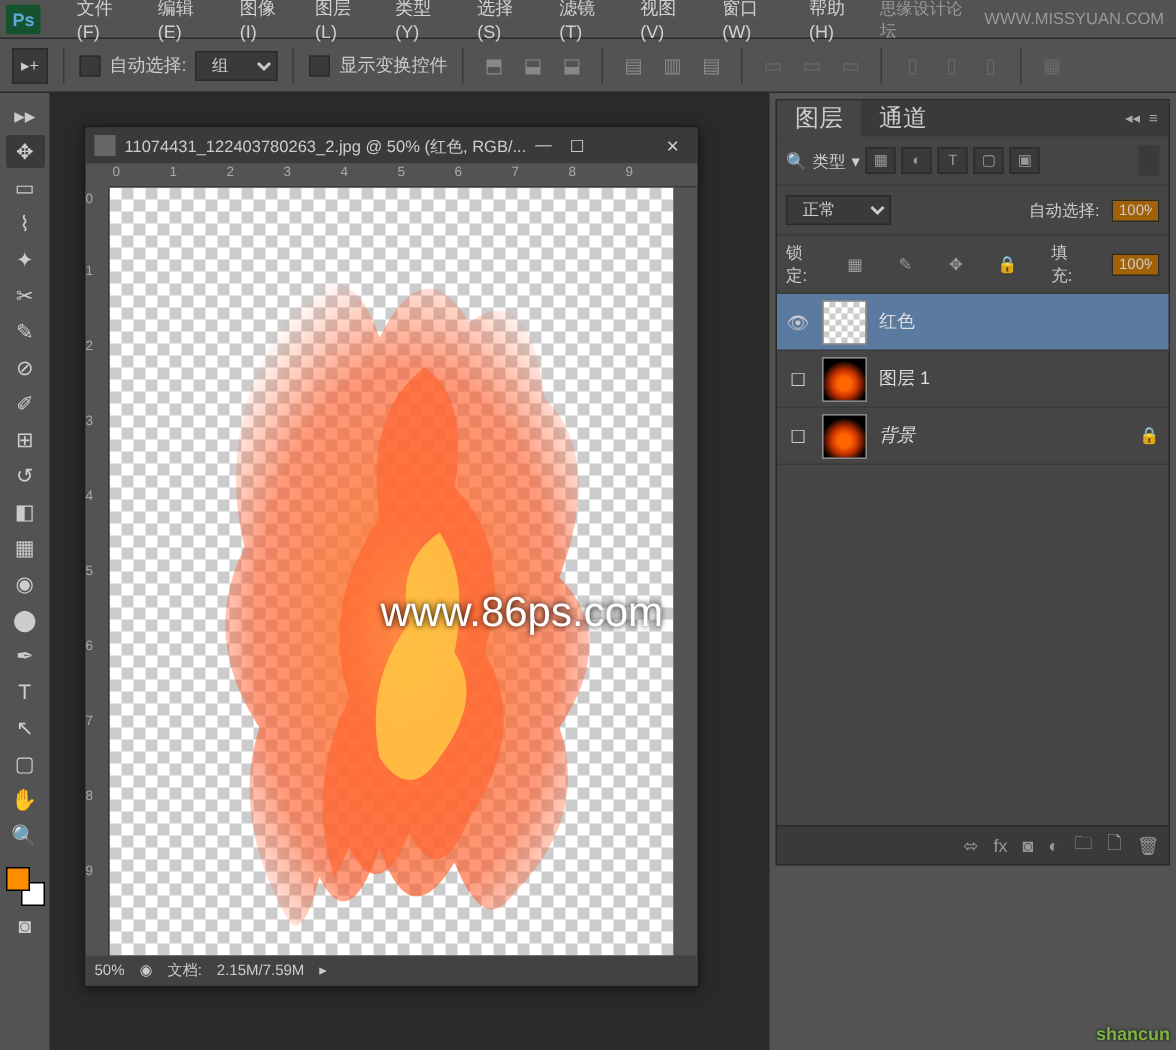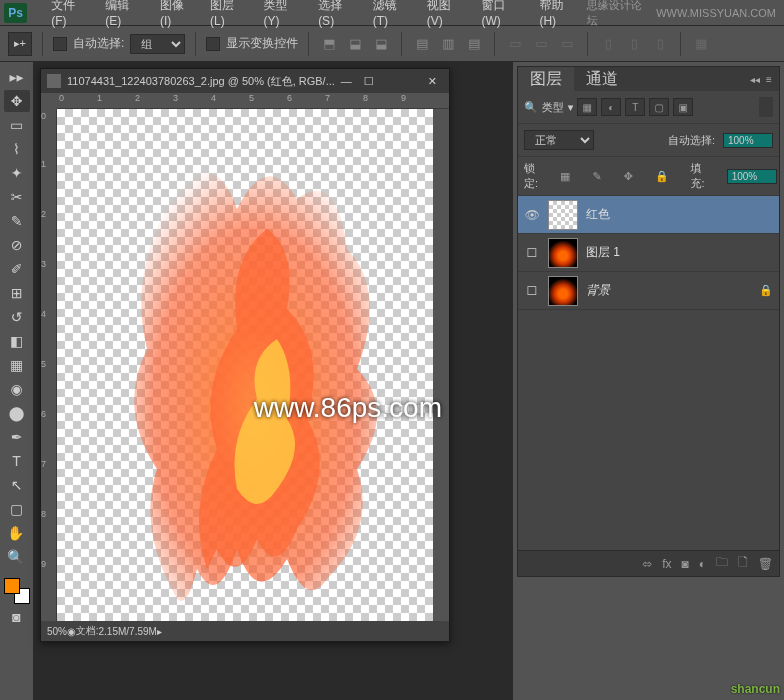--- a/index.html
+++ b/index.html
@@ -20,51 +20,51 @@
 
 .workspace { display: flex; height: calc(100% - 62px); }
 
 .toolbar { width: 34px; background: #535353; border-right: 1px solid #2a2a2a; padding: 4px 0; display: flex; flex-direction: column; gap: 2px; align-items: center; }
 .tool { width: 26px; height: 22px; display: flex; align-items: center; justify-content: center; color: #ccc; font-size: 14px; cursor: pointer; border-radius: 2px; }
 .tool.active { background: #3a3a3a; }
 .tool-swatch { margin-top: 8px; position: relative; width: 26px; height: 26px; }
 .swatch-fg { position: absolute; width: 16px; height: 16px; background: #ff8c00; border: 1px solid #000; top: 0; left: 0; }
 .swatch-bg { position: absolute; width: 16px; height: 16px; background: #fff; border: 1px solid #000; bottom: 0; right: 0; }
 
-.doc-area { flex: 1; background: #2a2a2a; position: relative; padding: 6px; }
+.doc-area { flex: 1; background: #2a2a2a; position: relative; padding: 22px; }
 .doc-window { width: 410px; background: #535353; border: 1px solid #1a1a1a; box-shadow: 0 2px 8px rgba(0,0,0,0.5); }
 .doc-tab { display: flex; align-items: center; background: #3a3a3a; height: 24px; padding: 0 6px; font-size: 11px; color: #ccc; }
 .doc-tab-icon { width: 14px; height: 14px; background: #666; margin-right: 6px; }
 .doc-tab-close { margin-left: auto; padding: 0 6px; color: #ccc; cursor: pointer; }
 .doc-tab-min, .doc-tab-max { padding: 0 6px; color: #ccc; cursor: pointer; }
 .ruler-h { height: 16px; background: #535353; border-bottom: 1px solid #3a3a3a; position: relative; margin-left: 16px; }
 .doc-body { display: flex; }
 .ruler-v { width: 16px; background: #535353; border-right: 1px solid #3a3a3a; position: relative; }
 .ruler-num { position: absolute; font-size: 9px; color: #aaa; }
 .canvas-wrap { position: relative; width: 376px; height: 512px; overflow: hidden; }
 .canvas { width: 100%; height: 100%; background: repeating-conic-gradient(#ccc 0% 25%, #fff 0% 50%) 0 0 / 16px 16px; position: relative; }
 .flame { position: absolute; inset: 0; }
-.doc-status { display: flex; align-items: center; height: 20px; background: #424242; font-size: 10px; color: #ccc; padding: 0 6px; }
+.doc-status { display: flex; align-items: center; height: 20px; background: #424242; font-size: 10px; color: #ccc; padding: 0 6px; gap: 10px; }
 
 .panels { width: 272px; background: #535353; border-left: 1px solid #2a2a2a; padding: 4px; }
 .panel { background: #454545; border: 1px solid #2a2a2a; }
 .panel-tabs { display: flex; background: #3a3a3a; height: 24px; align-items: center; }
 .panel-tab { padding: 0 12px; font-size: 16px; color: #ccc; height: 100%; display: flex; align-items: center; }
 .panel-tab.active { background: #454545; }
 .panel-tabs-right { margin-left: auto; display: flex; gap: 2px; padding-right: 4px; }
 .panel-mini { width: 12px; height: 12px; color: #aaa; font-size: 10px; display: flex; align-items: center; justify-content: center; cursor: pointer; }
 
 .layer-filter { display: flex; align-items: center; padding: 6px; gap: 4px; border-bottom: 1px solid #3a3a3a; }
 .layer-filter-search { flex: 0 0 auto; display: flex; align-items: center; gap: 4px; color: #ccc; font-size: 11px; }
 .filter-icon { width: 20px; height: 18px; background: #3a3a3a; border: 1px solid #2a2a2a; display: flex; align-items: center; justify-content: center; color: #999; font-size: 10px; }
 .filter-toggle { width: 14px; height: 20px; background: #3a3a3a; margin-left: auto; }
 
 .layer-mode { display: flex; align-items: center; padding: 6px; gap: 8px; border-bottom: 1px solid #3a3a3a; font-size: 11px; color: #ccc; }
 .mode-select { background: #3a3a3a; border: 1px solid #2a2a2a; color: #ccc; font-size: 11px; padding: 2px 20px 2px 6px; }
-.opacity-input { background: #0f766e; border: 1px solid #2a2a2a; color: #ccc; font-size: 10px; width: 50px; padding: 1px 4px; }
+.opacity-input { background: #a16207; border: 1px solid #2a2a2a; color: #ccc; font-size: 10px; width: 32px; padding: 1px 4px; }
 
 .layer-lock { display: flex; align-items: center; padding: 4px 6px; gap: 22px; border-bottom: 1px solid #3a3a3a; font-size: 11px; color: #ccc; }
 .lock-icon { width: 16px; height: 16px; display: flex; align-items: center; justify-content: center; color: #999; font-size: 11px; }
 
 .layer-list { max-height: 400px; }
 .layer-row { display: flex; align-items: center; height: 38px; border-bottom: 1px solid #3a3a3a; padding: 0 6px; gap: 8px; font-size: 12px; color: #ddd; }
 .layer-row.selected { background: #5a7aa0; }
 .layer-vis { width: 16px; height: 16px; display: flex; align-items: center; justify-content: center; color: #ccc; }
 .layer-thumb { width: 30px; height: 30px; border: 1px solid #888; background: #000; }
 .thumb-checker { background: repeating-conic-gradient(#ccc 0% 25%, #fff 0% 50%) 0 0 / 8px 8px; }

